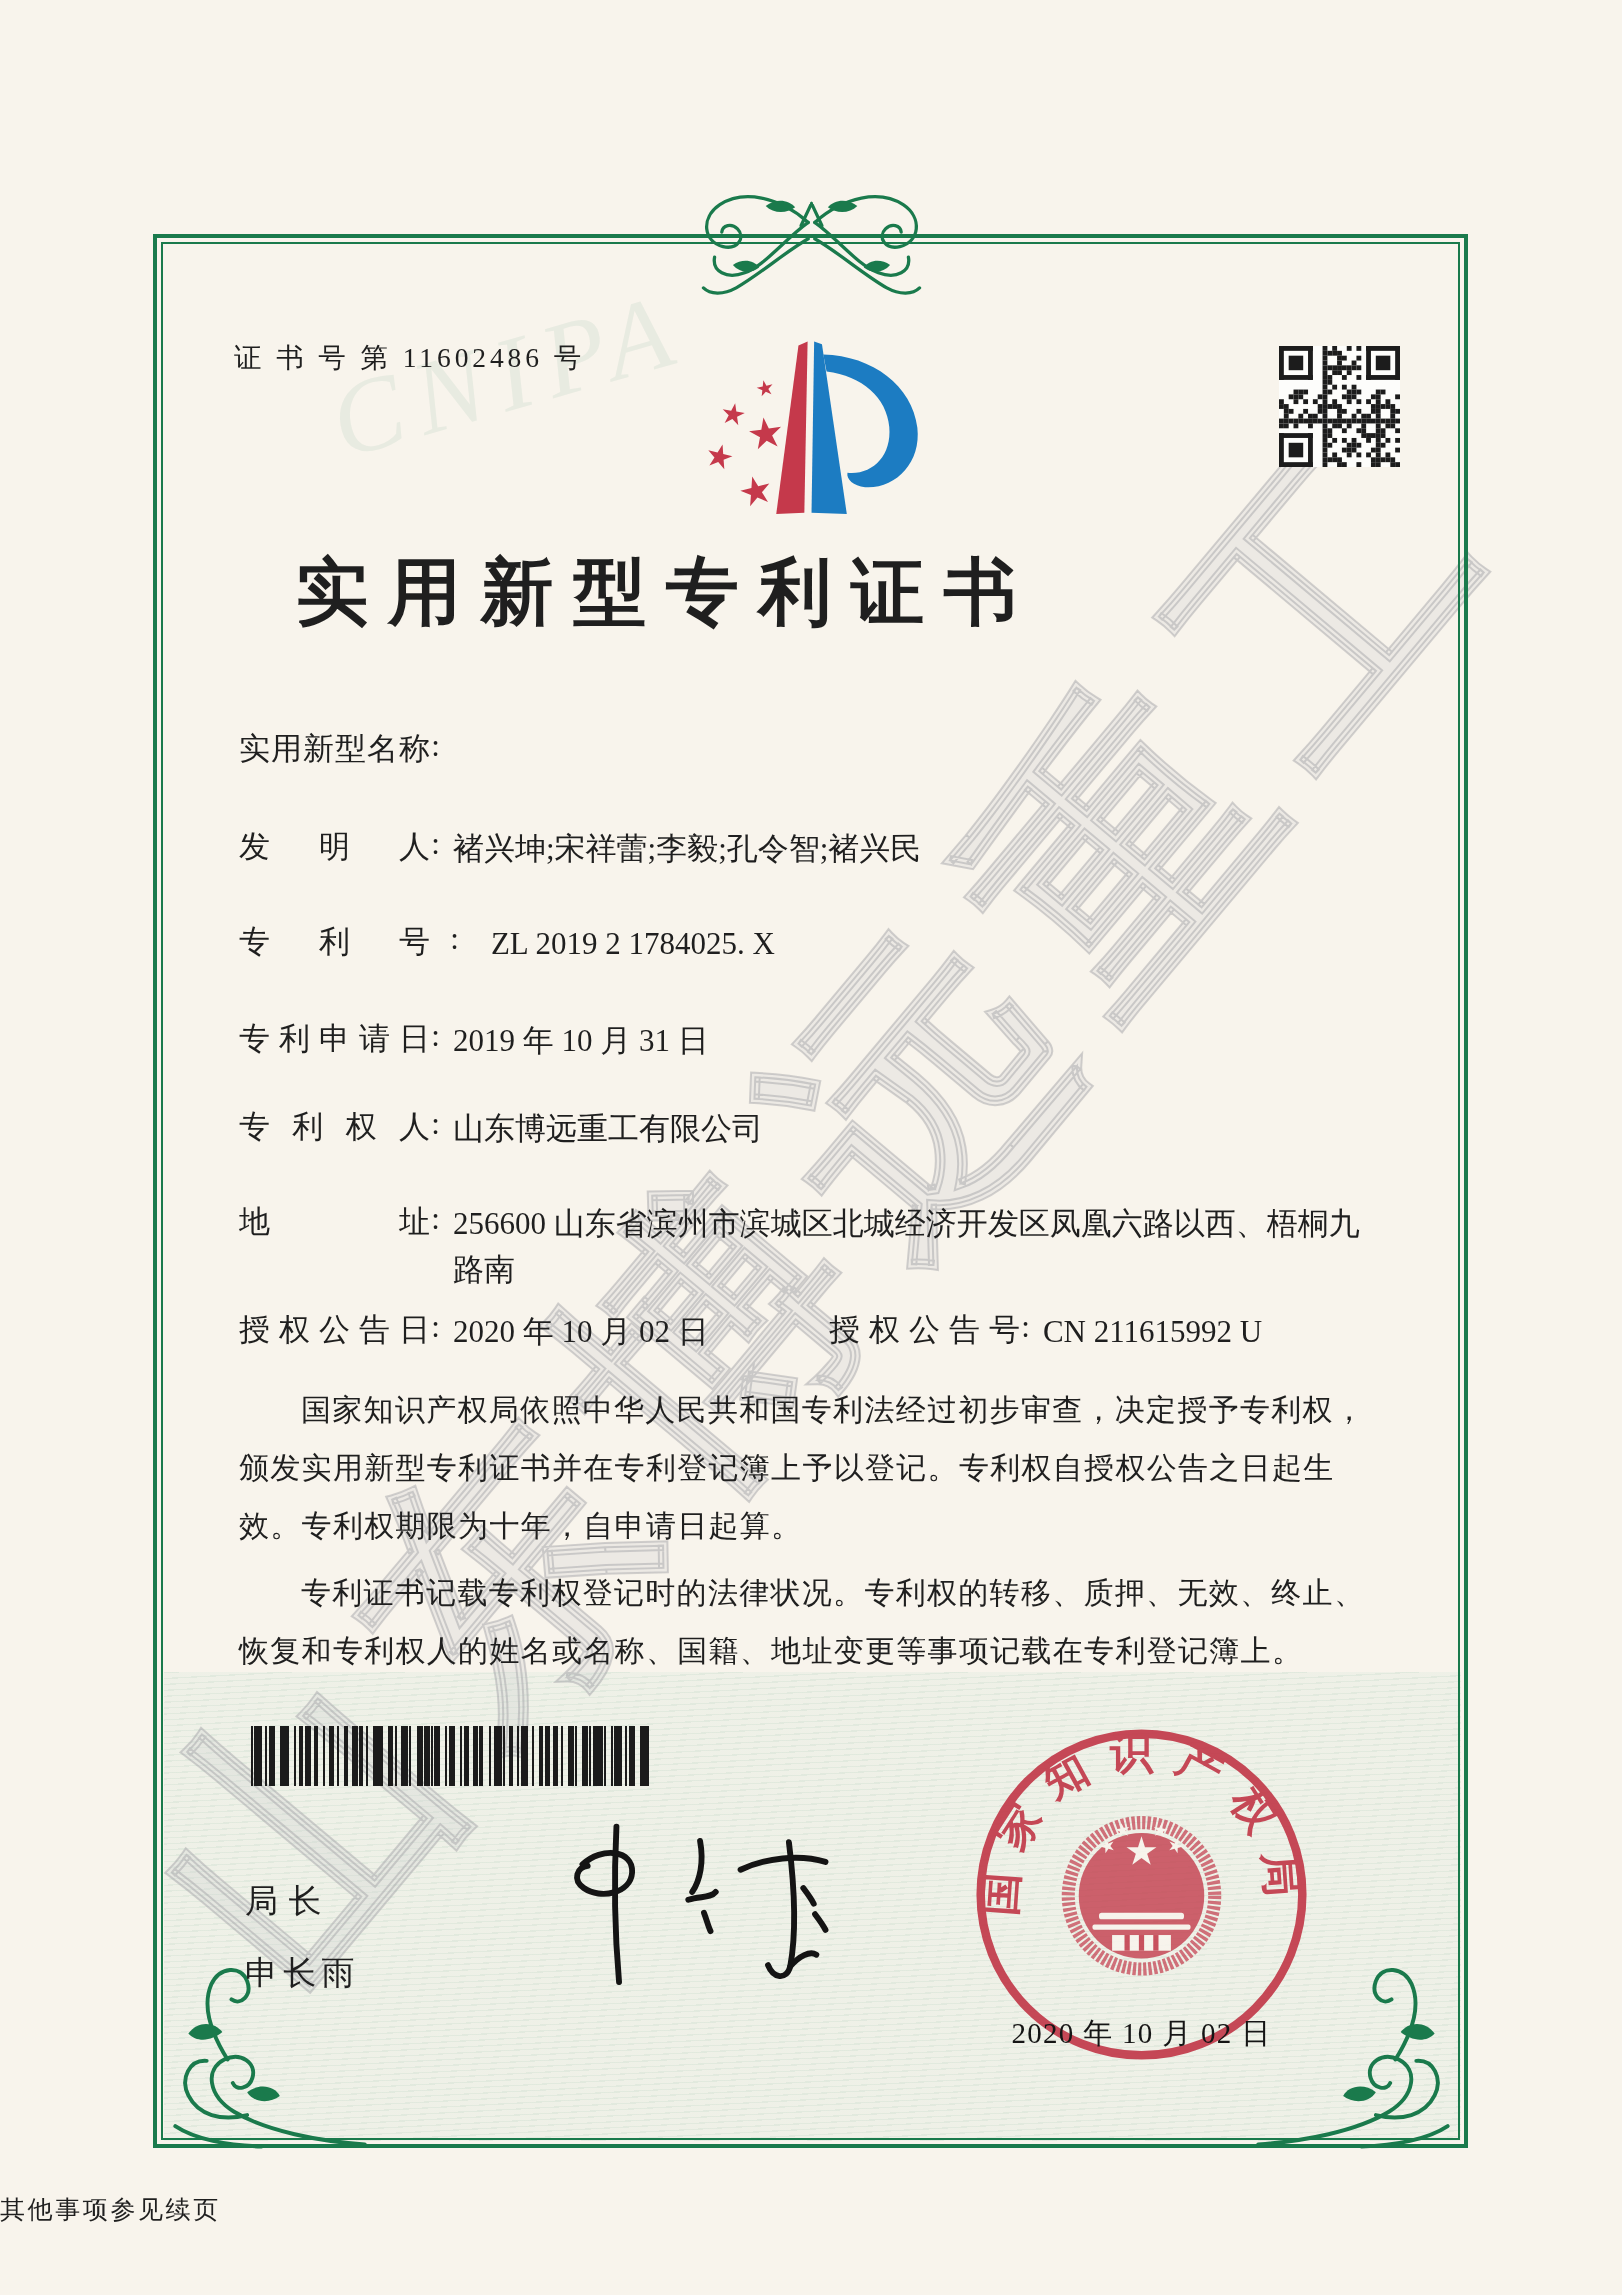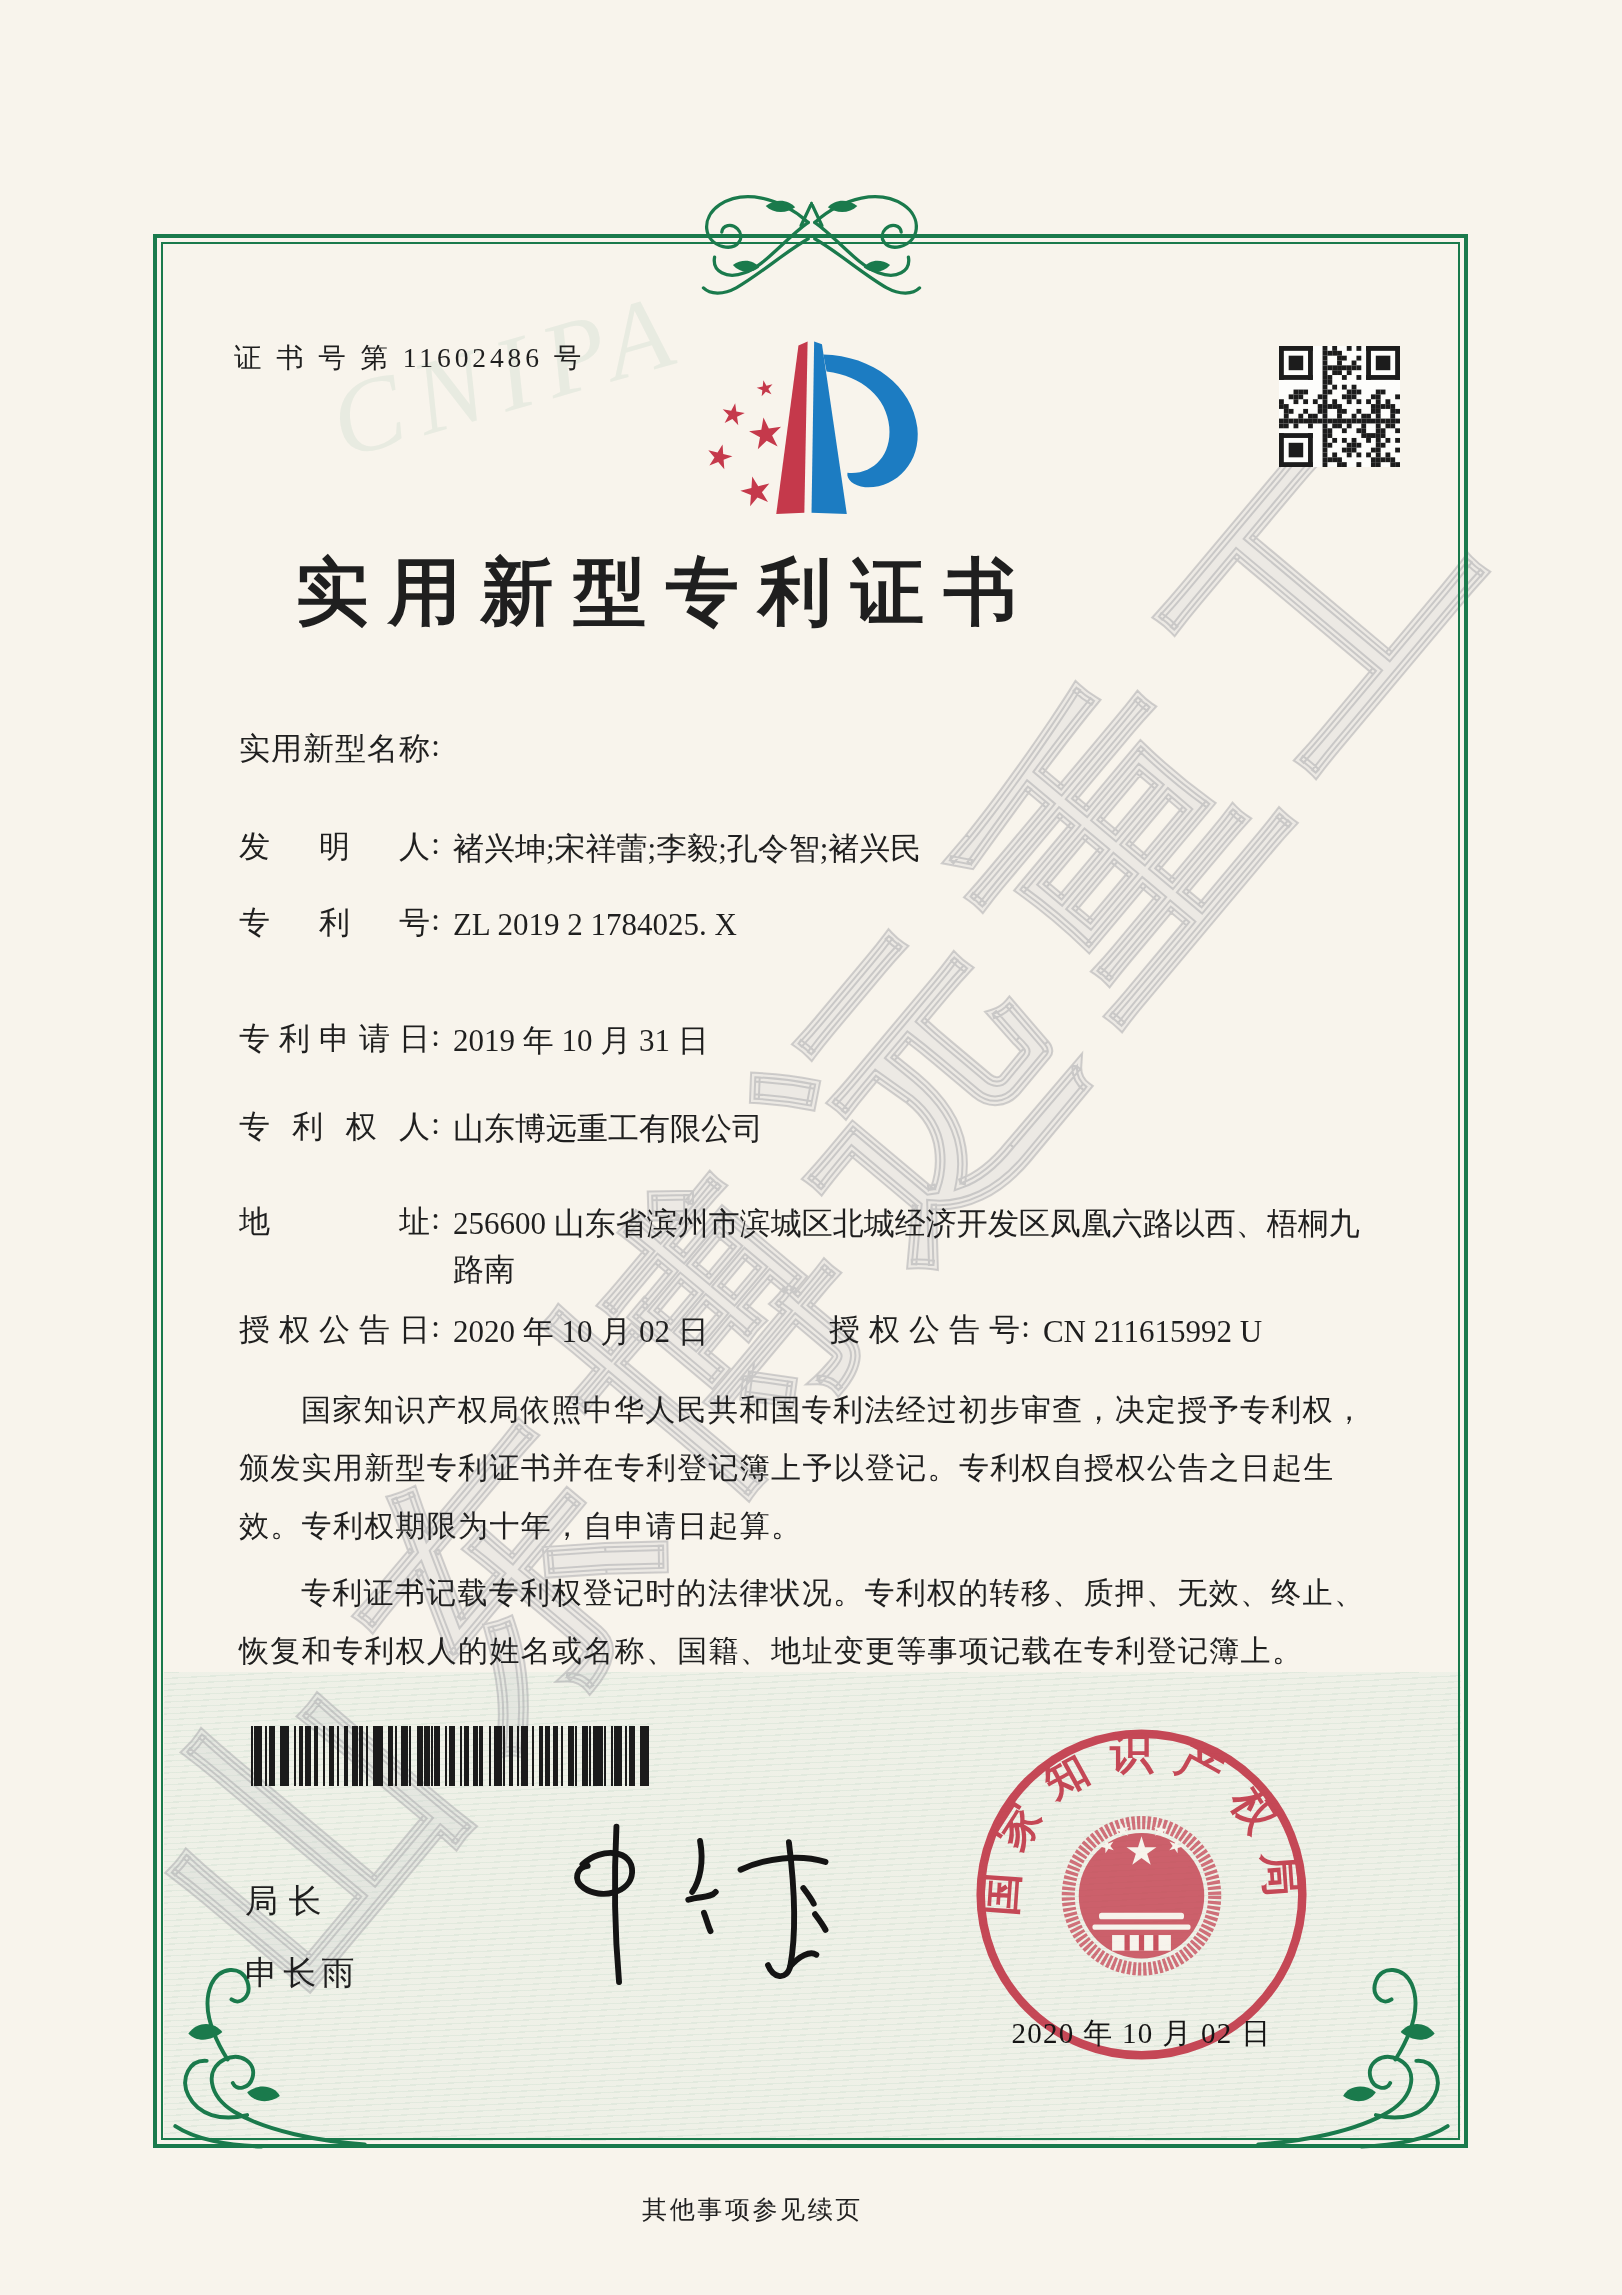--- a/index.html
+++ b/index.html
@@ -52,21 +52,21 @@
   .cert-no{position:absolute;left:234px;top:340px;font-size:27.5px;letter-spacing:3.9px;z-index:4;text-align:right;}
   .logo{position:absolute;left:708px;top:335px;width:226px;height:196px;z-index:4;}
   .qr{position:absolute;left:1279px;top:346px;width:121px;height:121px;z-index:4;background:#fdfdfb;}
   .title{
     position:absolute;left:0;top:544px;width:1312px;margin:0;text-align:center;
     font-size:73px;font-weight:900;letter-spacing:19.6px;text-indent:19.6px;z-index:4;
   }
 
   
   .frow{position:absolute;left:239px;width:1157px;font-size:31px;z-index:4;}
-  .r0{top:728px;}.r1{top:826px;}.r2{top:902px;}.r3{top:1018px;}
+  .r0{top:728px;}.r1{top:826px;}.r2{top:921px;gap:19px;}.r3{top:1018px;}
   .r4{top:1106px;}.r5{top:1201px;}.r6{top:1309px;}
   .fpair{display:flex;align-items:flex-start;}
   .pair2{position:absolute;left:590px;top:0;display:flex;}
   .flabel{display:inline-block;width:191px;text-align:justify;text-align-last:justify;flex:none;}
   .colon{margin:0 13px 0 1.3px;flex:none;}
   .fvalue{display:inline-block;max-width:916px;line-height:46px;}
 
   
   .body-text{position:absolute;left:239px;top:1381px;width:1146px;z-index:4;}
   .body-text p{margin:0 0 9.2px 0;font-size:30px;line-height:58px;text-indent:62px;letter-spacing:1.3px;}
@@ -81,21 +81,21 @@
   }
   .director-label{position:absolute;left:245px;top:1879px;font-size:33px;letter-spacing:10.5px;z-index:4;}
   .director-name{position:absolute;left:245px;top:1951px;font-size:33px;letter-spacing:5.2px;z-index:4;}
   .signature{position:absolute;left:504px;top:1807px;width:366px;height:196px;z-index:5;}
   .seal{position:absolute;left:965px;top:1718px;width:353px;height:353px;z-index:4;opacity:.92;}
   .seal-date{
     position:absolute;left:965px;top:2014px;width:353px;text-align:center;
     font-size:29px;letter-spacing:1.3px;color:#151515;z-index:5;
   }
   .page-no{position:absolute;left:0;top:2078px;width:1551px;text-align:center;font-size:24px;z-index:4;}
-  .footer-note{position:absolute;left:0;top:2193px;width:1505px;text-align:center;font-size:25px;letter-spacing:2.6px;z-index:4;}
+  .footer-note{position:absolute;left:0;top:2193px;width:1505px;text-align:left;font-size:25px;letter-spacing:2.6px;z-index:4;}
 </style>
 </head>
 <body>
 
 <div class="page">
 
   <div class="texture-bottom"></div>
   <div class="wm-company">山东博远重工</div>
   <div class="wm-agency">CNIPA</div>
 

